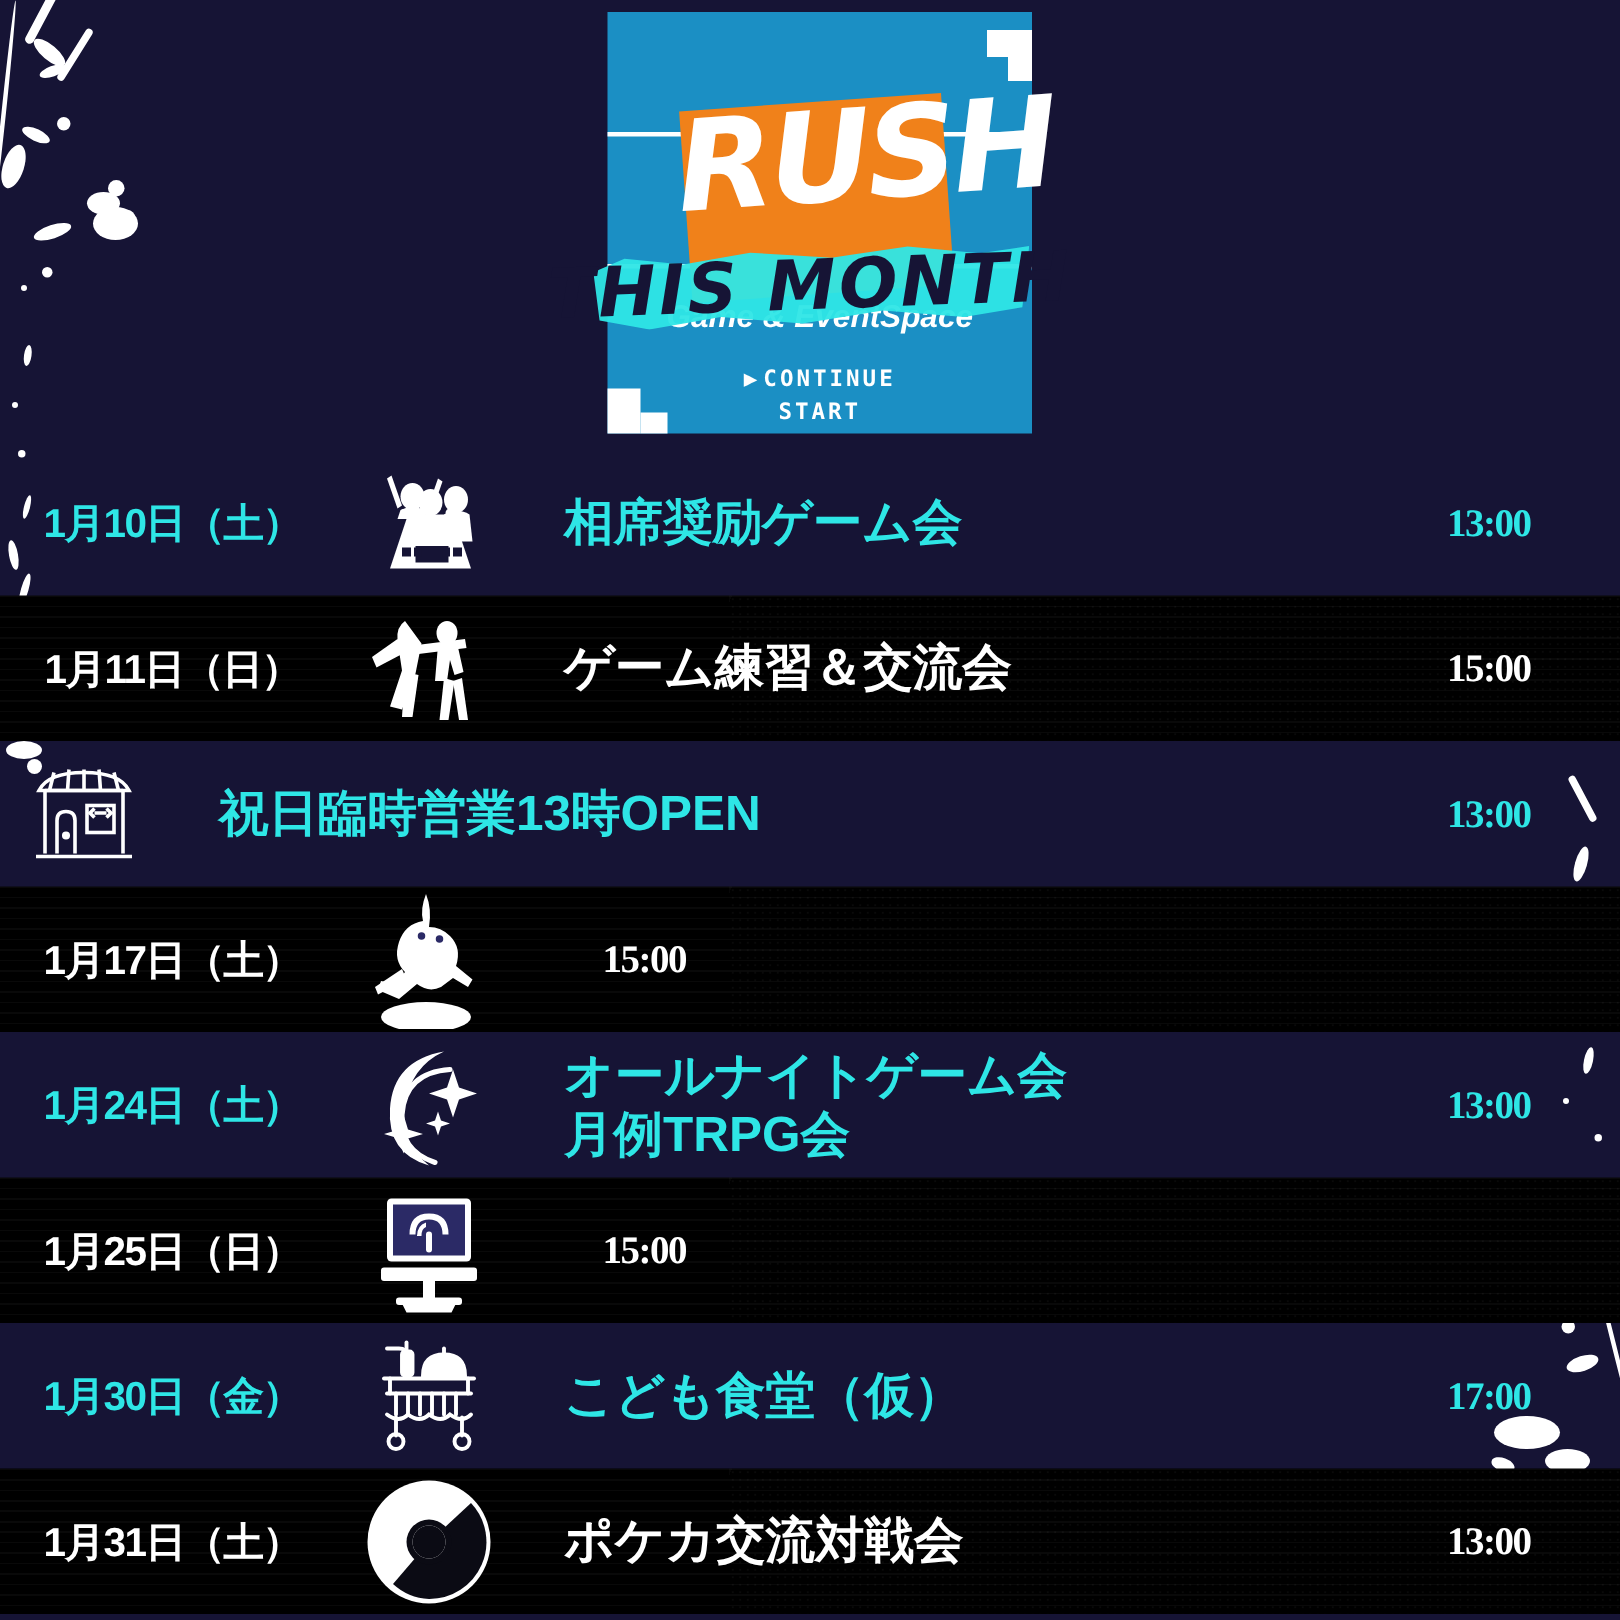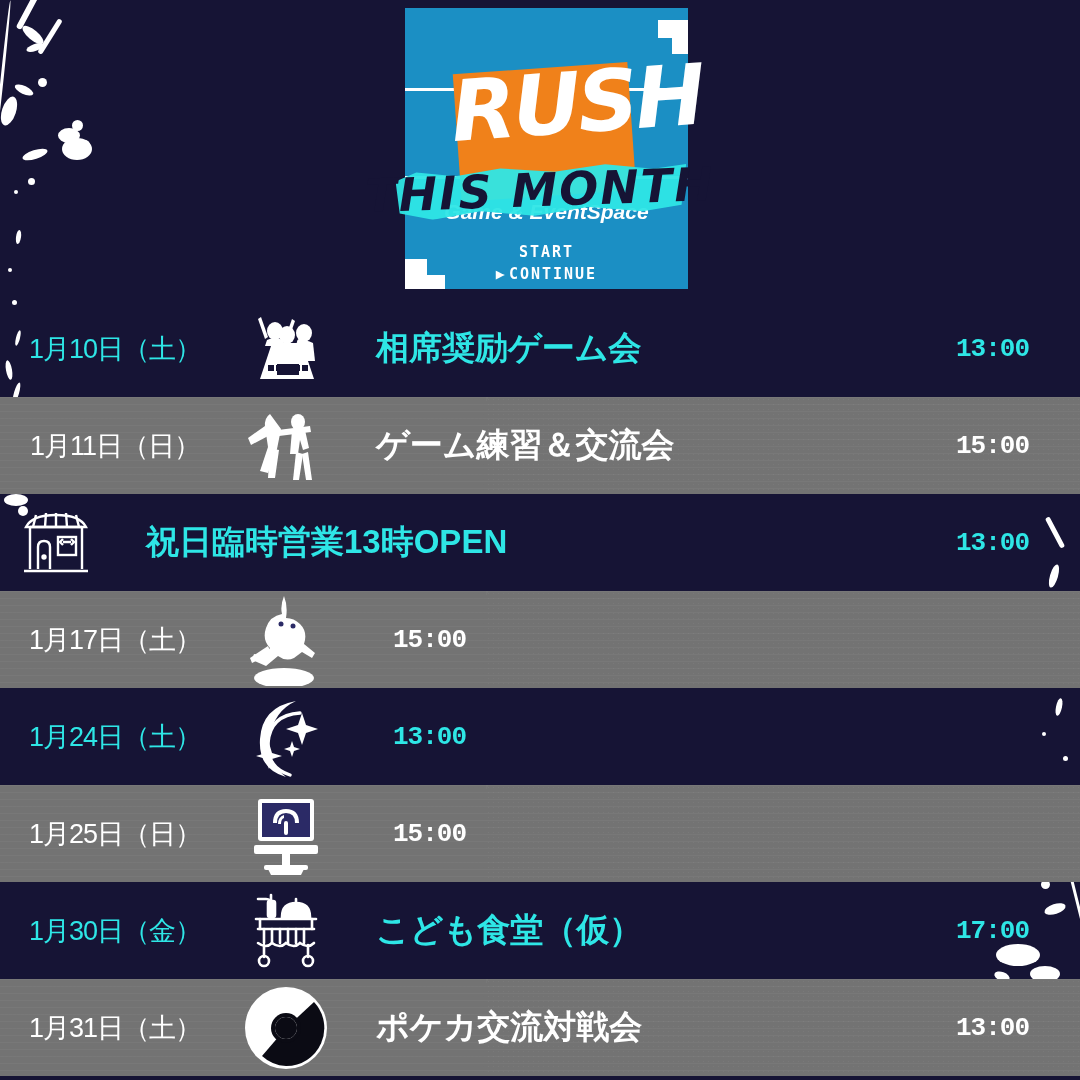--- a/index.html
+++ b/index.html
@@ -173,21 +173,21 @@
   #list{
     position:absolute;
     top:300px; left:0; right:0;
   }
   .row{
     position:relative;
     height:97px;
     display:flex;
     align-items:center;
   }
-  .row.band{ background:#737373; }
+  .row.band{ background:#000000; }
   .row.band::after{
     content:"";
     position:absolute; inset:0;
     background:repeating-linear-gradient(
         to bottom,
         rgba(255,255,255,.035) 0px,
         rgba(255,255,255,.035) 1px,
         transparent 1px,
         transparent 7px);
     pointer-events:none;
@@ -201,21 +201,21 @@
     background-size:auto, 5px 5px;
     opacity:.6;
     pointer-events:none;
   }
 
   .cell-date{
     width:230px;
     flex:0 0 230px;
     text-align:center;
     font-size:27px;
-    font-weight:normal;
+    font-weight:bold;
     letter-spacing:-1px;
     position:relative; z-index:2;
   }
   .cell-icon{
     width:112px;
     flex:0 0 112px;
     display:flex;
     align-items:center;
     justify-content:center;
     position:relative; z-index:2;
@@ -229,21 +229,21 @@
     letter-spacing:0px;
     line-height:1.16;
     position:relative; z-index:2;
   }
   .cell-time{
     width:175px;
     flex:0 0 175px;
     text-align:center;
     font-size:26px;
     font-weight:bold;
-    font-family:Liberation Mono, monospace;
+    font-family:Liberation Serif, serif;
     letter-spacing:-1px;
     position:relative; z-index:2;
   }
 
   .row.odd .cell-date,
   .row.odd .cell-title,
   .row.odd .cell-time{ color:#2ee6e6; }
 
   .row.band .cell-date,
   .row.band .cell-title,
@@ -333,22 +333,22 @@
       <div class="notch-tr"></div>
       <div class="notch-tr2"></div>
       <div class="notch-bl"></div>
       <div class="notch-bl2"></div>
 
       <div id="logo-orange"></div>
       <div id="logo-rush">RUSH</div>
       <div id="logo-sub">Game &amp; EventSpace</div>
 
       <div id="logo-menu">
+        <div><span class="arrow">▶</span><span>CONTINUE</span></div>
         <div>START</div>
-        <div><span class="arrow">▶</span><span>CONTINUE</span></div>
       </div>
     </div>
 
     <div id="title-sub-brush"></div>
     <div id="title-sub">THIS MONTH</div>
   </div>
 
   <div id="list">
 
     <div class="row odd">
@@ -447,20 +447,24 @@
         <div class="icon-wrap">
           <svg width="96" height="92" viewBox="0 0 96 92" fill="none" stroke="#fff" stroke-width="3.4" stroke-linecap="round">
             <path d="M58 10 q-34 6 -36 38 q-2 30 26 38 q-20 -16 -16 -40 q4 -26 26 -36 z" fill="#fff" stroke="none"></path>
             <path d="M62 22 q-30 2 -32 30 q-2 24 22 32"></path>
             <path d="M60 34 l4 -12 l4 12 l12 4 l-12 4 l-4 12 l-4 -12 l-12 -4 z" fill="#fff" stroke="none"></path>
             <path d="M28 62 l3 -10 l3 10 l10 3 l-10 3 l-3 10 l-3 -10 l-10 -3 z" fill="#fff" stroke="none"></path>
             <path d="M52 56 l2 -6 l2 6 l6 2 l-6 2 l-2 6 l-2 -6 l-6 -2 z" fill="#fff" stroke="none"></path>
           </svg>
         </div>
       </div>
+      <div class="cell-title">
+        <div>オールナイトゲーム会</div>
+        <div>月例TRPG会</div>
+      </div>
       <div class="cell-time">13:00</div>
     </div>
 
     <div class="row band">
       <div class="cell-date">1月25日（日）</div>
       <div class="cell-icon">
         <div class="icon-wrap">
           <svg width="96" height="86" viewBox="0 0 96 86" fill="#fff">
             <rect x="20" y="8" width="56" height="42" rx="3"></rect>
             <rect x="24" y="12" width="48" height="34" fill="#2b2a66"></rect>

